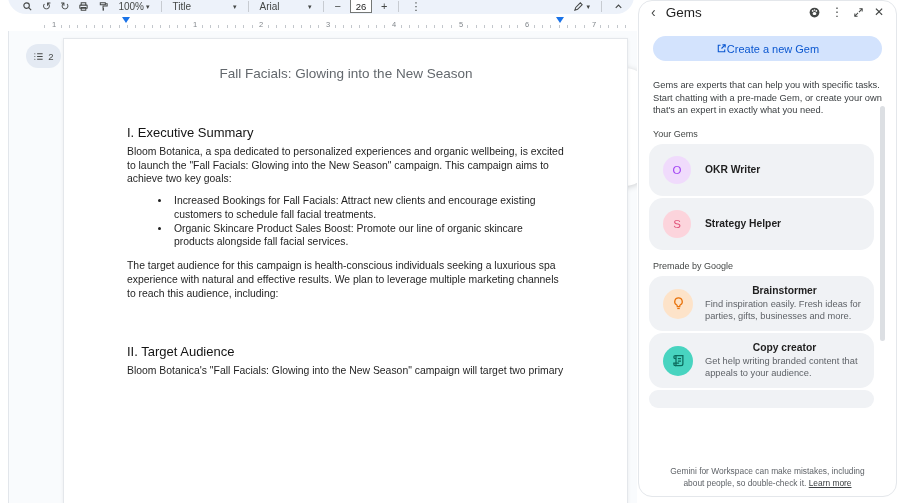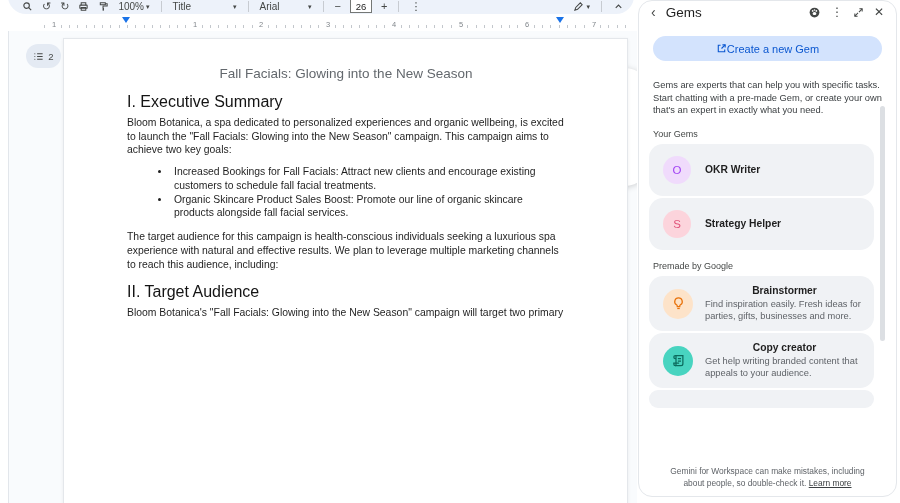--- a/index.html
+++ b/index.html
@@ -36,21 +36,21 @@
 
   
   .doc-area { position:absolute; top:31px; left:8px; width:629px; height:472px;
     background:#f9fbfd; border-left:1px solid #e2e6eb; overflow:hidden; }
   .page { position:absolute; left:54px; top:7px; width:565px; height:470px;
     background:#fff; border:1px solid #e4e7eb; box-shadow:0 1px 3px rgba(60,64,67,.08);
     padding:0 62px 0 63px; }
   .doc-title { margin-top:64px; font-size:24px; color:#202124; text-align:center; }
   .doc-title .title-text { border-left:1.5px solid #202124; padding-left:2px; }
   .doc-subtitle { margin-top:27px; font-size:13.5px; color:#63686d; text-align:center; }
-  .doc-heading { margin-top:12px; margin-bottom:5px; font-size:16px; font-weight:400; color:#141414; }
+  .doc-heading { margin-top:44px; margin-bottom:5px; font-size:13px; font-weight:400; color:#141414; }
   .doc-para { margin:4px 0 8px; font-size:10.4px; line-height:1.32; color:#1f1f1f; }
   .doc-bullets { margin:4px 0 10px; padding-left:44px; font-size:10.4px; line-height:1.32; color:#1f1f1f; }
   .doc-bullets li { padding-left:3px; }
 
   .outline-pill { position:absolute; left:17px; top:13px; min-width:35px; height:24px; border-radius:12px;
     background:#e4eaf3; display:flex; align-items:center; justify-content:center; gap:4px;
     color:#444746; font-size:9.5px; padding:0 7px; }
 
   .white-tab { position:absolute; left:570px; top:37px; width:70px; height:118px;
     background:#fff; border-radius:24px; box-shadow:0 1px 6px rgba(0,0,0,.18); }

